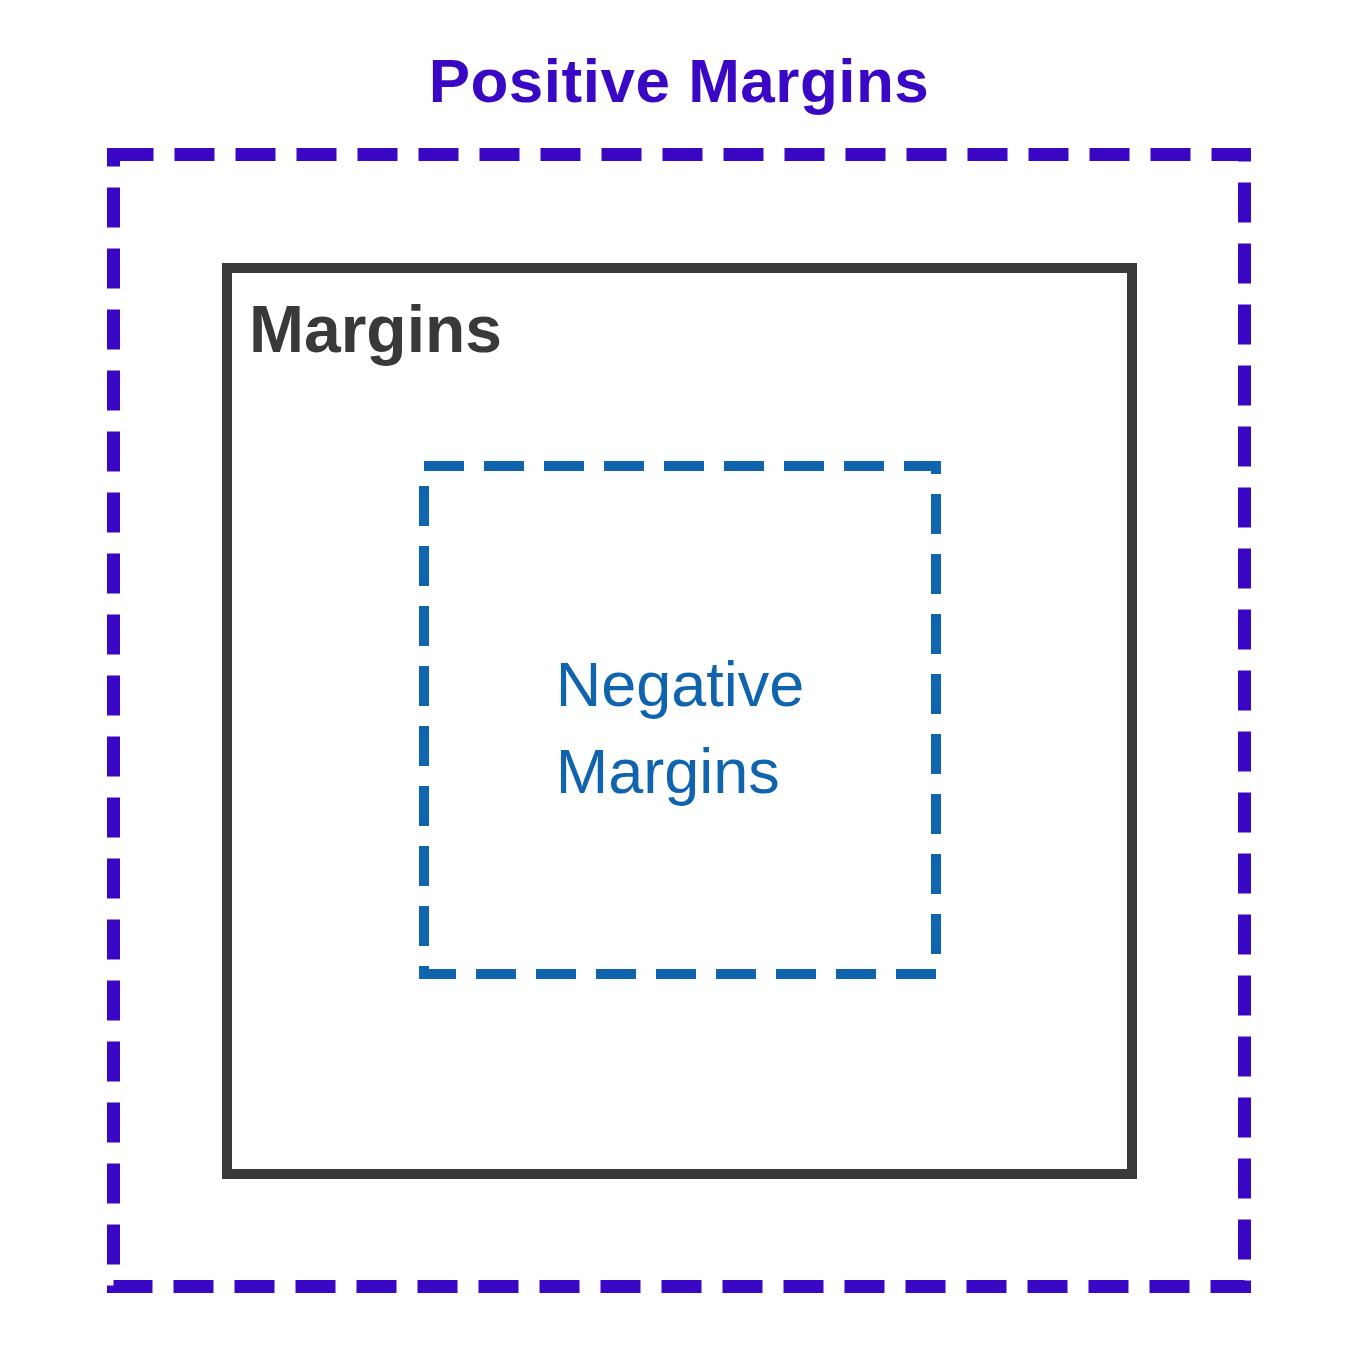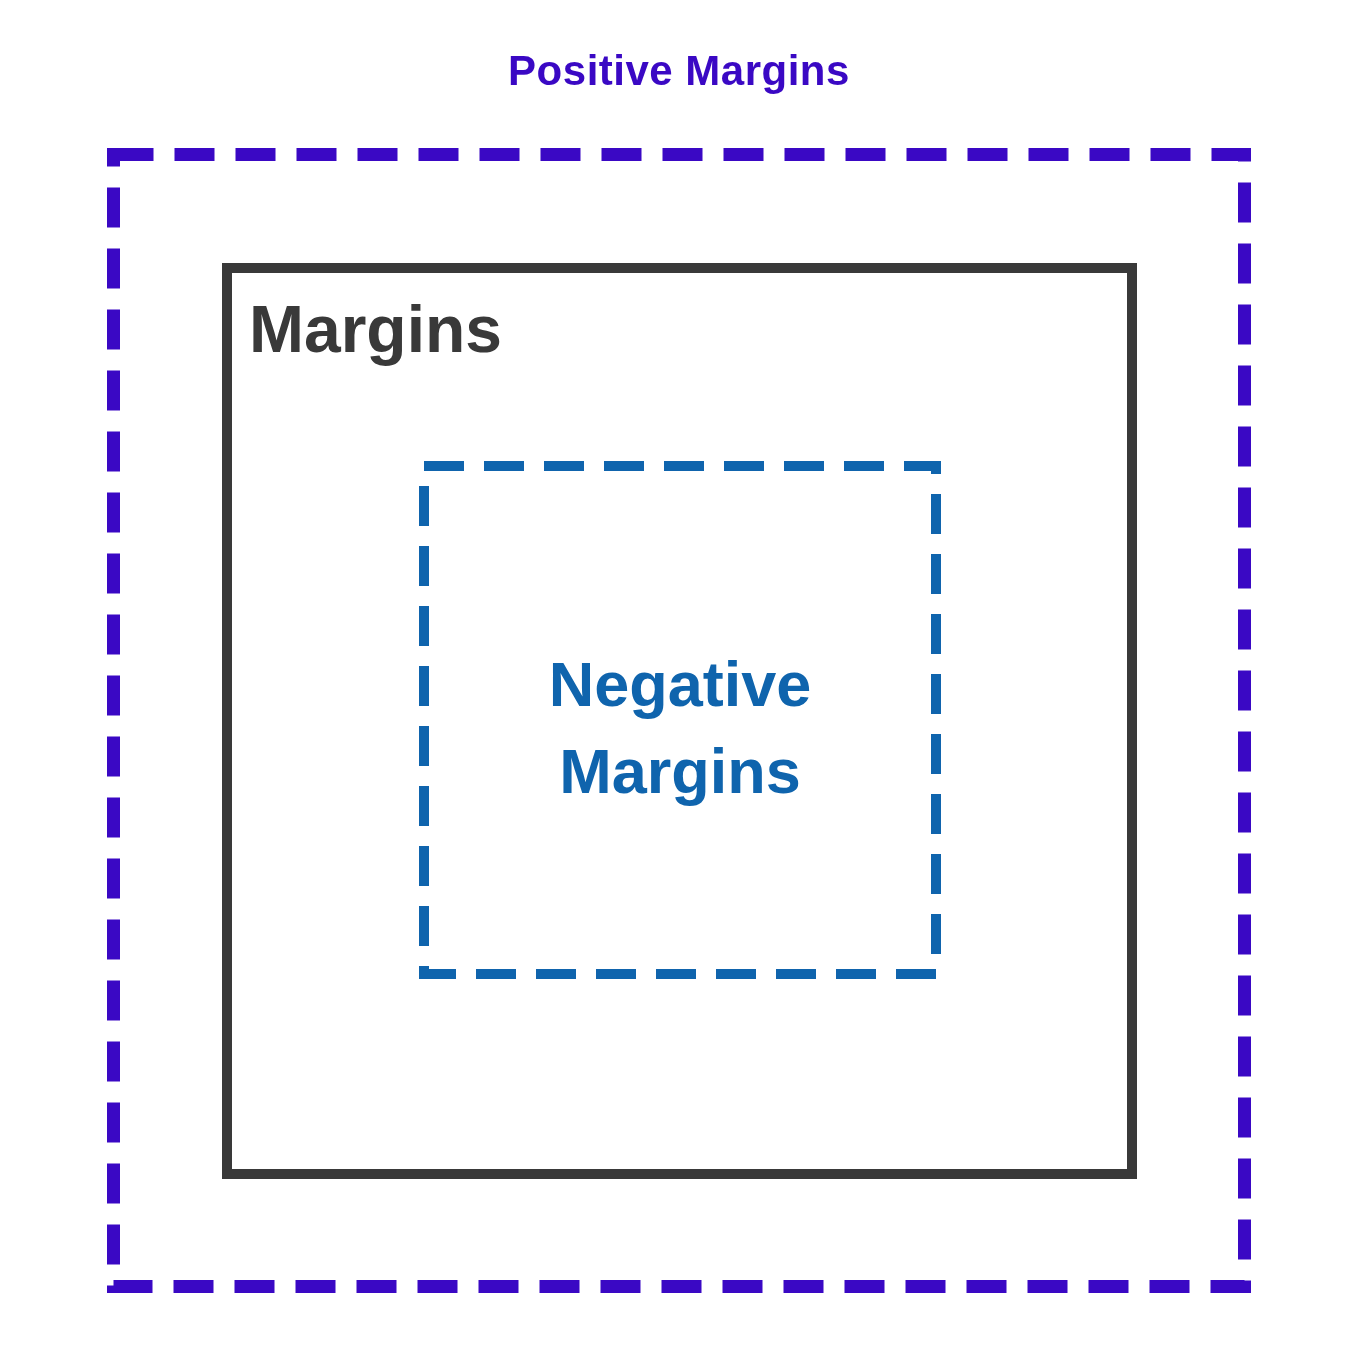--- a/index.html
+++ b/index.html
@@ -36,21 +36,21 @@
     stroke: var(--negative-margin, #0F64AD);
     stroke-width: 10;
     stroke-dasharray: 40 20;
   }
   .title-label {
     position: absolute;
     left: 107px;
     top: 50px;
     width: 1144px;
     text-align: center;
-    font-size: 42px;
+    font-size: 62px;
     font-weight: 700;
     line-height: 1;
     color: var(--positive-margin, #3A08C4);
     letter-spacing: 0.5px;
   }
   .viewport-label {
     position: absolute;
     left: 249px;
     top: 296px;
     font-size: 66px;
@@ -65,23 +65,23 @@
     width: 522px;
     height: 518px;
     display: flex;
     align-items: center;
     justify-content: center;
     padding-top: 16px;
     box-sizing: border-box;
   }
   .negative-label {
     font-size: 63px;
-    font-weight: 700;
+    font-weight: 400;
     line-height: 87px;
-    text-align: center;
+    text-align: left;
     white-space: pre-line;
     color: var(--negative-margin, #0F64AD);
   }
 </style>
 </head>
 <body>
 
 <div class="canvas">
 
   <div class="title-label">Positive Margins</div>

